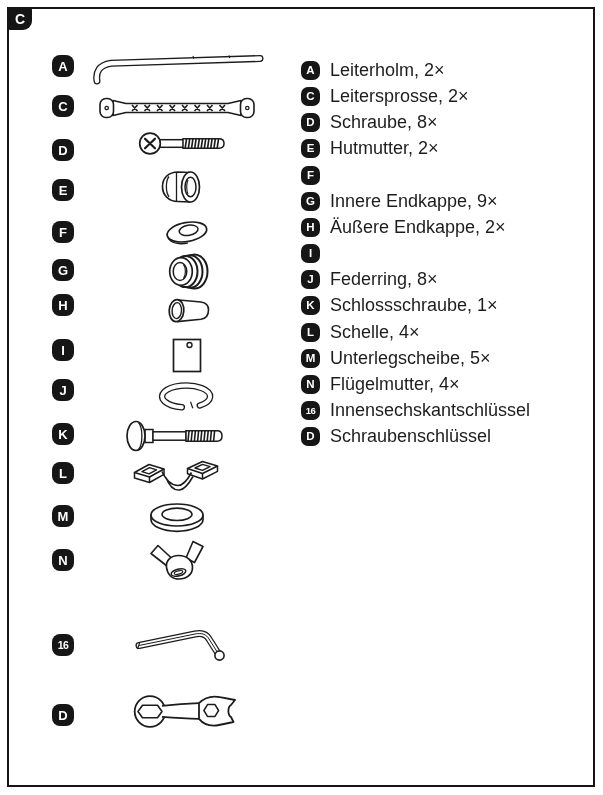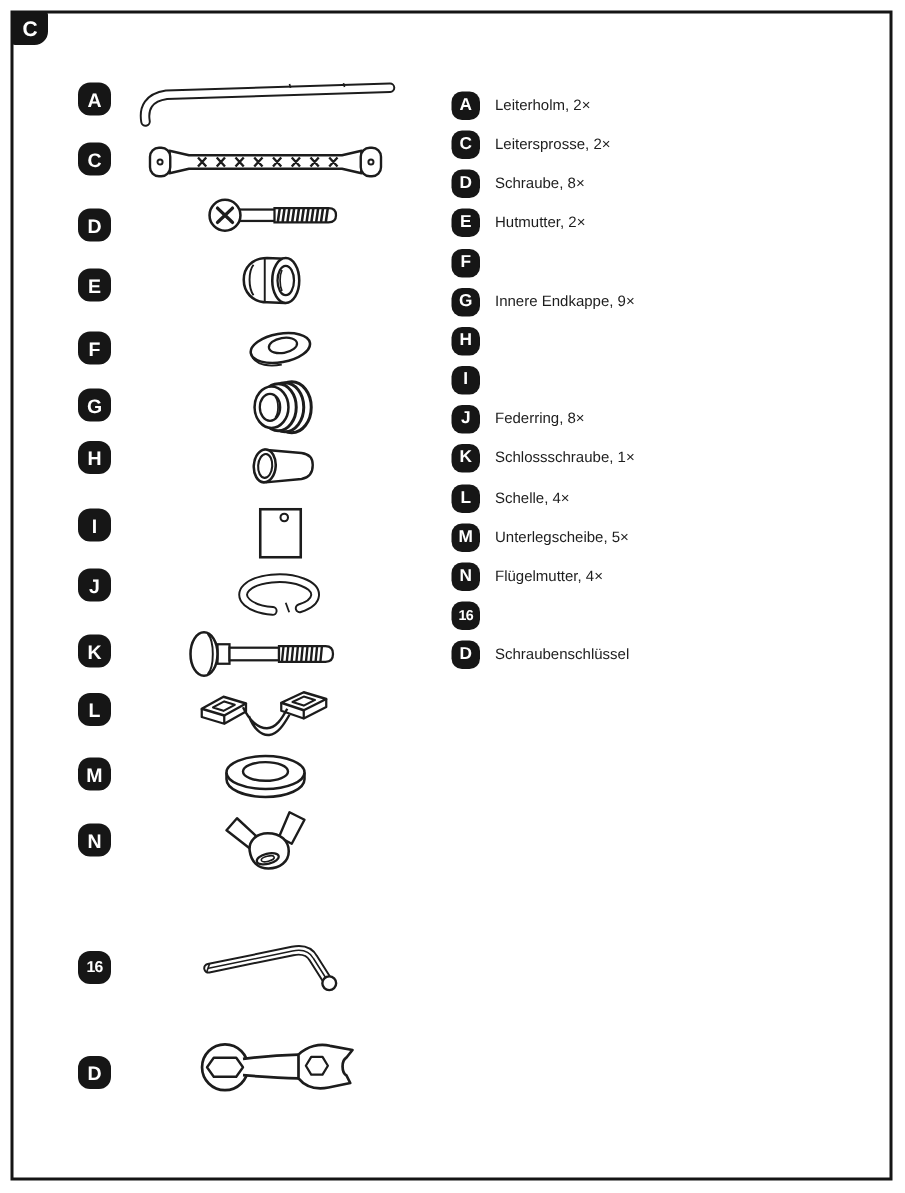--- a/index.html
+++ b/index.html
@@ -30,21 +30,21 @@
   .legend-row{
     position:absolute;left:301px;height:20px;
     display:flex;align-items:center;gap:10px;white-space:nowrap;
   }
   .legend-badge{
     width:19px;height:19px;background:#161616;border-radius:7px;
     color:#fff;font-weight:700;font-size:11.5px;flex:none;
     display:flex;align-items:center;justify-content:center;
   }
   .legend-badge.sm{font-size:9.5px;letter-spacing:-0.5px}
-  .legend-label{font-size:10px;color:#1d1d1d}
+  .legend-label{font-size:18px;color:#1d1d1d}
 </style>
 </head>
 <body>
 
 <div class="frame"></div>
 <div class="corner">C</div>
 
 <div class="part-badge" style="top:55px">A</div>
 <div class="part-badge" style="top:95px">C</div>
 <div class="part-badge" style="top:139px">D</div>
@@ -216,20 +216,21 @@
 </div>
 <div class="legend-row" style="top:165px">
   <span class="legend-badge">F</span>
 </div>
 <div class="legend-row" style="top:191px">
   <span class="legend-badge">G</span>
   <span class="legend-label">Innere Endkappe, 9×</span>
 </div>
 <div class="legend-row" style="top:217px">
   <span class="legend-badge">H</span>
+  <span class="legend-label">Äußere Endkappe, 2×</span>
 </div>
 <div class="legend-row" style="top:243px">
   <span class="legend-badge">I</span>
 </div>
 <div class="legend-row" style="top:269px">
   <span class="legend-badge">J</span>
   <span class="legend-label">Federring, 8×</span>
 </div>
 <div class="legend-row" style="top:295px">
   <span class="legend-badge">K</span>
@@ -242,17 +243,18 @@
 <div class="legend-row" style="top:348px">
   <span class="legend-badge">M</span>
   <span class="legend-label">Unterlegscheibe, 5×</span>
 </div>
 <div class="legend-row" style="top:374px">
   <span class="legend-badge">N</span>
   <span class="legend-label">Flügelmutter, 4×</span>
 </div>
 <div class="legend-row" style="top:400px">
   <span class="legend-badge sm">16</span>
+  <span class="legend-label">Innensechskantschlüssel</span>
 </div>
 <div class="legend-row" style="top:426px">
   <span class="legend-badge">D</span>
   <span class="legend-label">Schraubenschlüssel</span>
 </div>
 
 </body></html>

